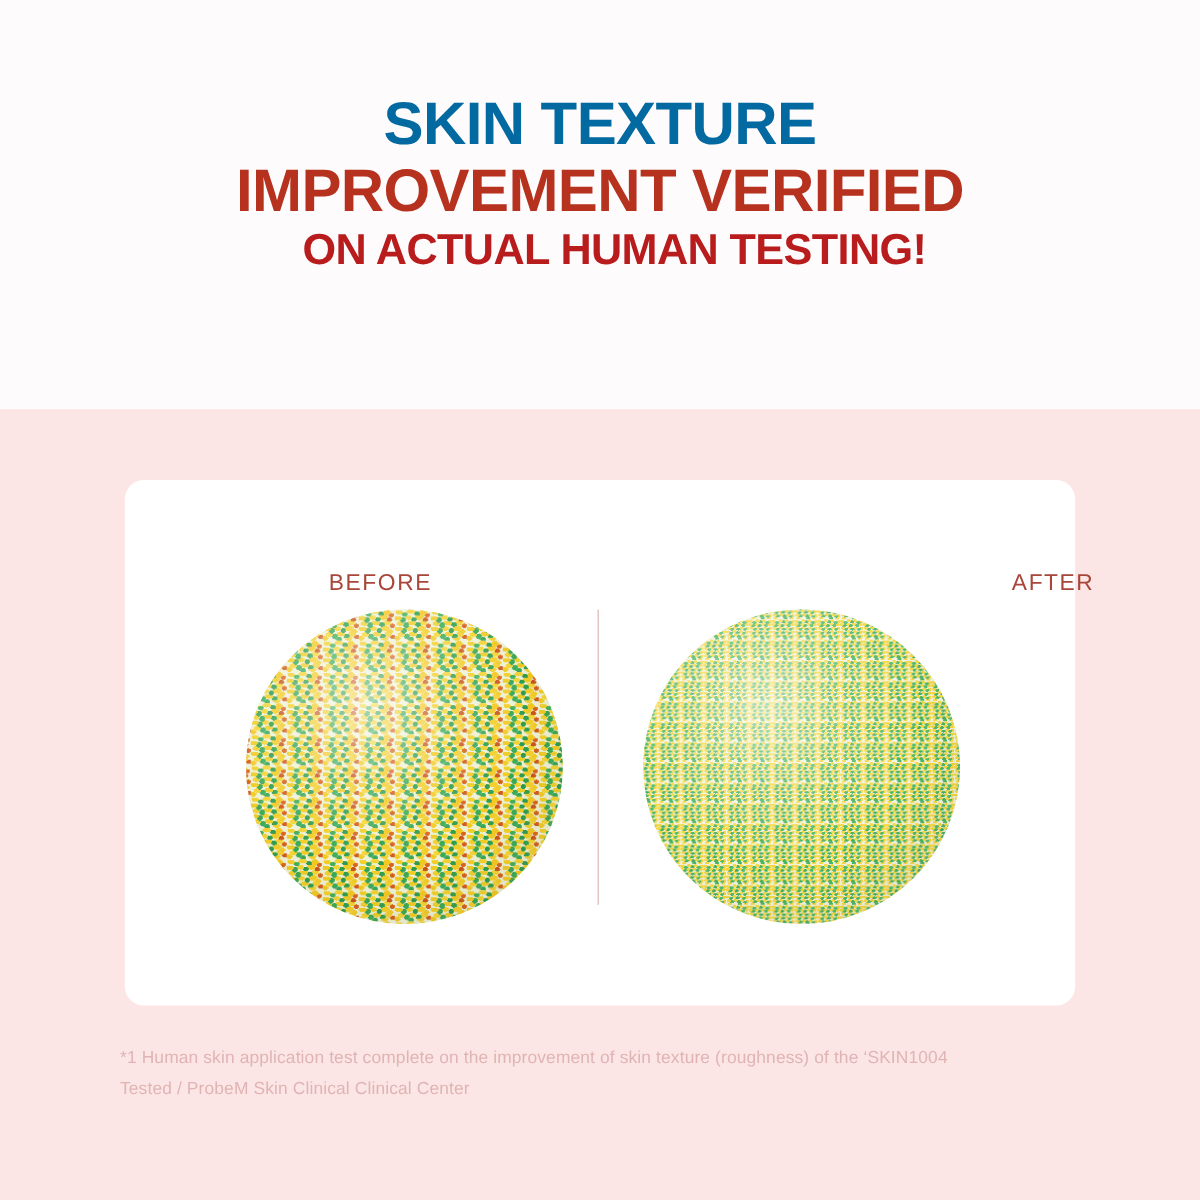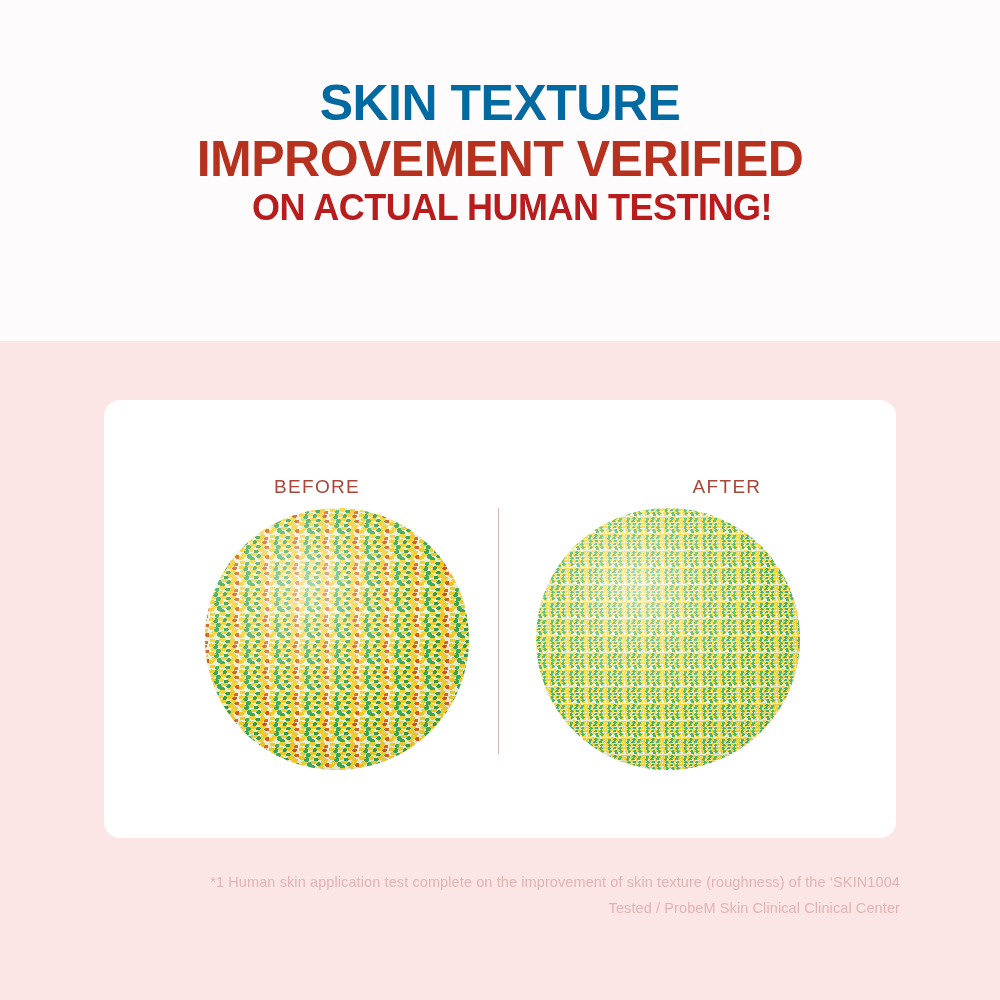--- a/index.html
+++ b/index.html
@@ -86,21 +86,21 @@
   .panel-label {
     position: absolute;
     top: 0;
     font-size: 19px;
     letter-spacing: 1.3px;
     color: #a8463a;
     font-weight: 400;
     white-space: nowrap;
   }
   .panel-label.before { left: 0; width: 394px; text-align: center; }
-  .panel-label.after  { left: 394px; width: 398px; text-align: center; padding-left: 28px; box-sizing: border-box; }
+  .panel-label.after  { left: 394px; width: 398px; text-align: right; padding-left: 28px; box-sizing: border-box; }
 
   .divider {
     position: absolute;
     left: 394px;
     top: 108px;
     width: 1px;
     height: 246px;
     background: #d9b7b4;
   }
 
@@ -242,21 +242,21 @@
       rgba(80,74,45,0.42) 100%);
     pointer-events: none;
   }
 
   
   .footnote {
     position: absolute;
     left: 100px;
     top: 869px;
     width: 800px;
-    text-align: right;
+    text-align: left;
     color: #e0b4b4;
     font-size: 14.5px;
     line-height: 26px;
     letter-spacing: 0.1px;
   }
   .footnote .fn-line { display: block; white-space: nowrap; }
 </style>
 </head>
 <body>
 

